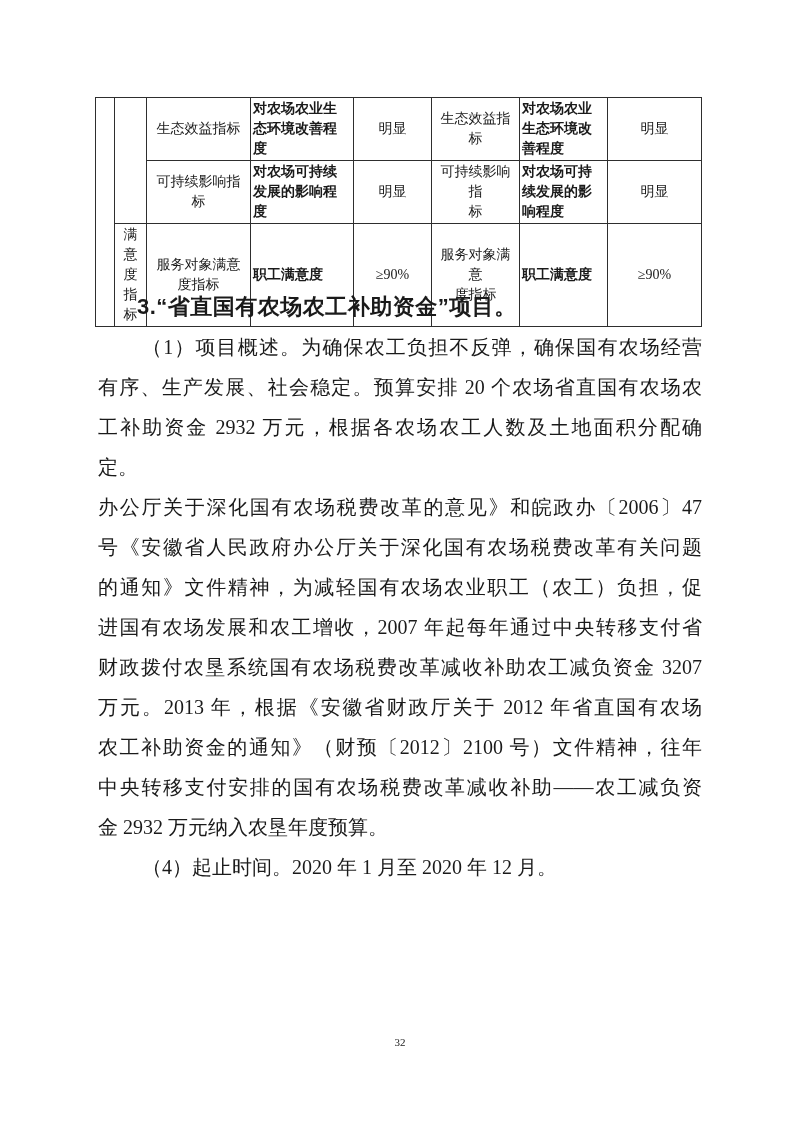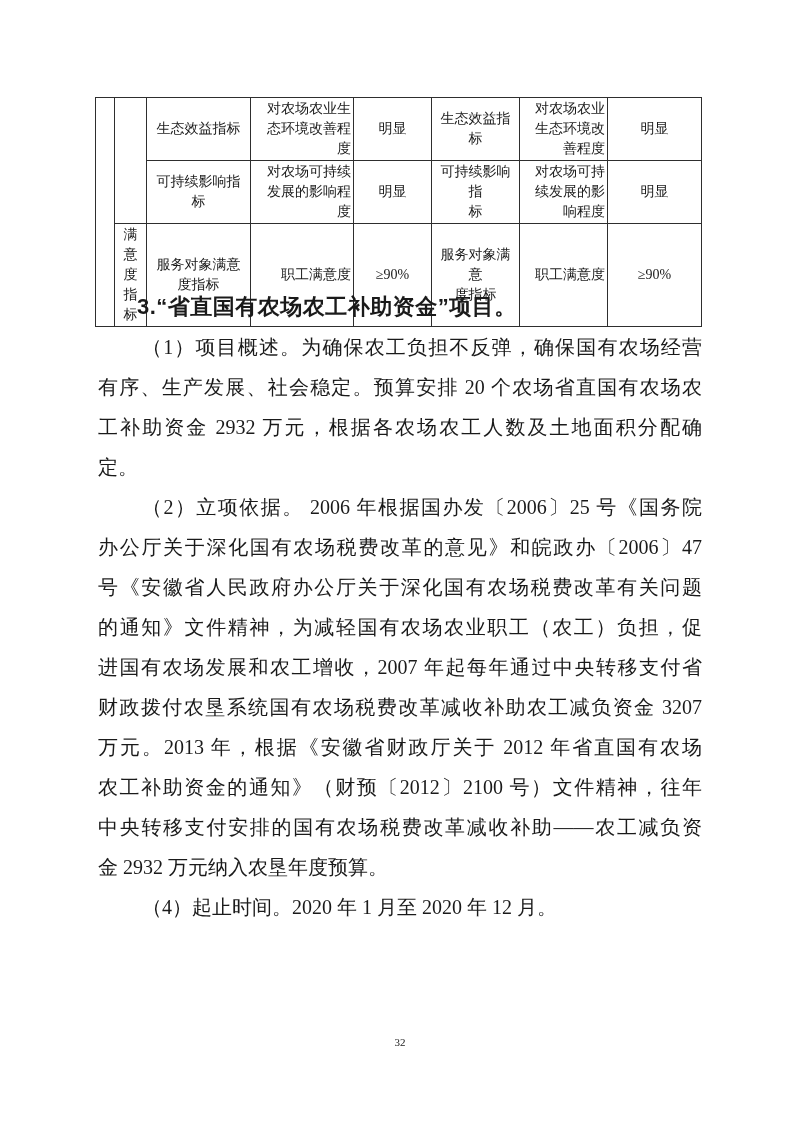--- a/index.html
+++ b/index.html
@@ -23,21 +23,21 @@
   table.ind-table td {
     border: 1px solid #2e2e2e;
     font-size: 14px;
     line-height: 20px;
     vertical-align: middle;
     white-space: pre-line;
     padding: 1px 2px;
     overflow: hidden;
   }
   table.ind-table td.c { text-align: center; }
-  table.ind-table td.l { text-align: right; }
+  table.ind-table td.l { text-align: left; font-weight: bold; }
 
   
   .content {
     position: absolute; left: 98px; top: 287px;
     width: 604px;
   }
   .heading {
     font-family: "Liberation Sans", sans-serif;
     font-weight: bold;
     font-size: 22px;
@@ -126,21 +126,20 @@
   <div class="content">
     <div class="heading">3.“省直国有农场农工补助资金”项目。</div>
     <div>
         <div>
           <div class="ln ind just">（1）项目概述。为确保农工负担不反弹，确保国有农场经营</div>
           <div class="ln just">有序、生产发展、社会稳定。预算安排 20 个农场省直国有农场农</div>
           <div class="ln just">工补助资金 2932 万元，根据各农场农工人数及土地面积分配确</div>
           <div class="ln">定。</div>
         </div>
         <div>
-          <div class="ln ind just">（2）立项依据。 2006 年根据国办发〔2006〕25 号《国务院</div>
           <div class="ln just">办公厅关于深化国有农场税费改革的意见》和皖政办〔2006〕47</div>
           <div class="ln just">号《安徽省人民政府办公厅关于深化国有农场税费改革有关问题</div>
           <div class="ln just">的通知》文件精神，为减轻国有农场农业职工（农工）负担，促</div>
           <div class="ln just">进国有农场发展和农工增收，2007 年起每年通过中央转移支付省</div>
           <div class="ln just">财政拨付农垦系统国有农场税费改革减收补助农工减负资金 3207</div>
           <div class="ln just">万元。2013 年，根据《安徽省财政厅关于 2012 年省直国有农场</div>
           <div class="ln just">农工补助资金的通知》（财预〔2012〕2100 号）文件精神，往年</div>
           <div class="ln just">中央转移支付安排的国有农场税费改革减收补助——农工减负资</div>
           <div class="ln">金 2932 万元纳入农垦年度预算。</div>
         </div>

